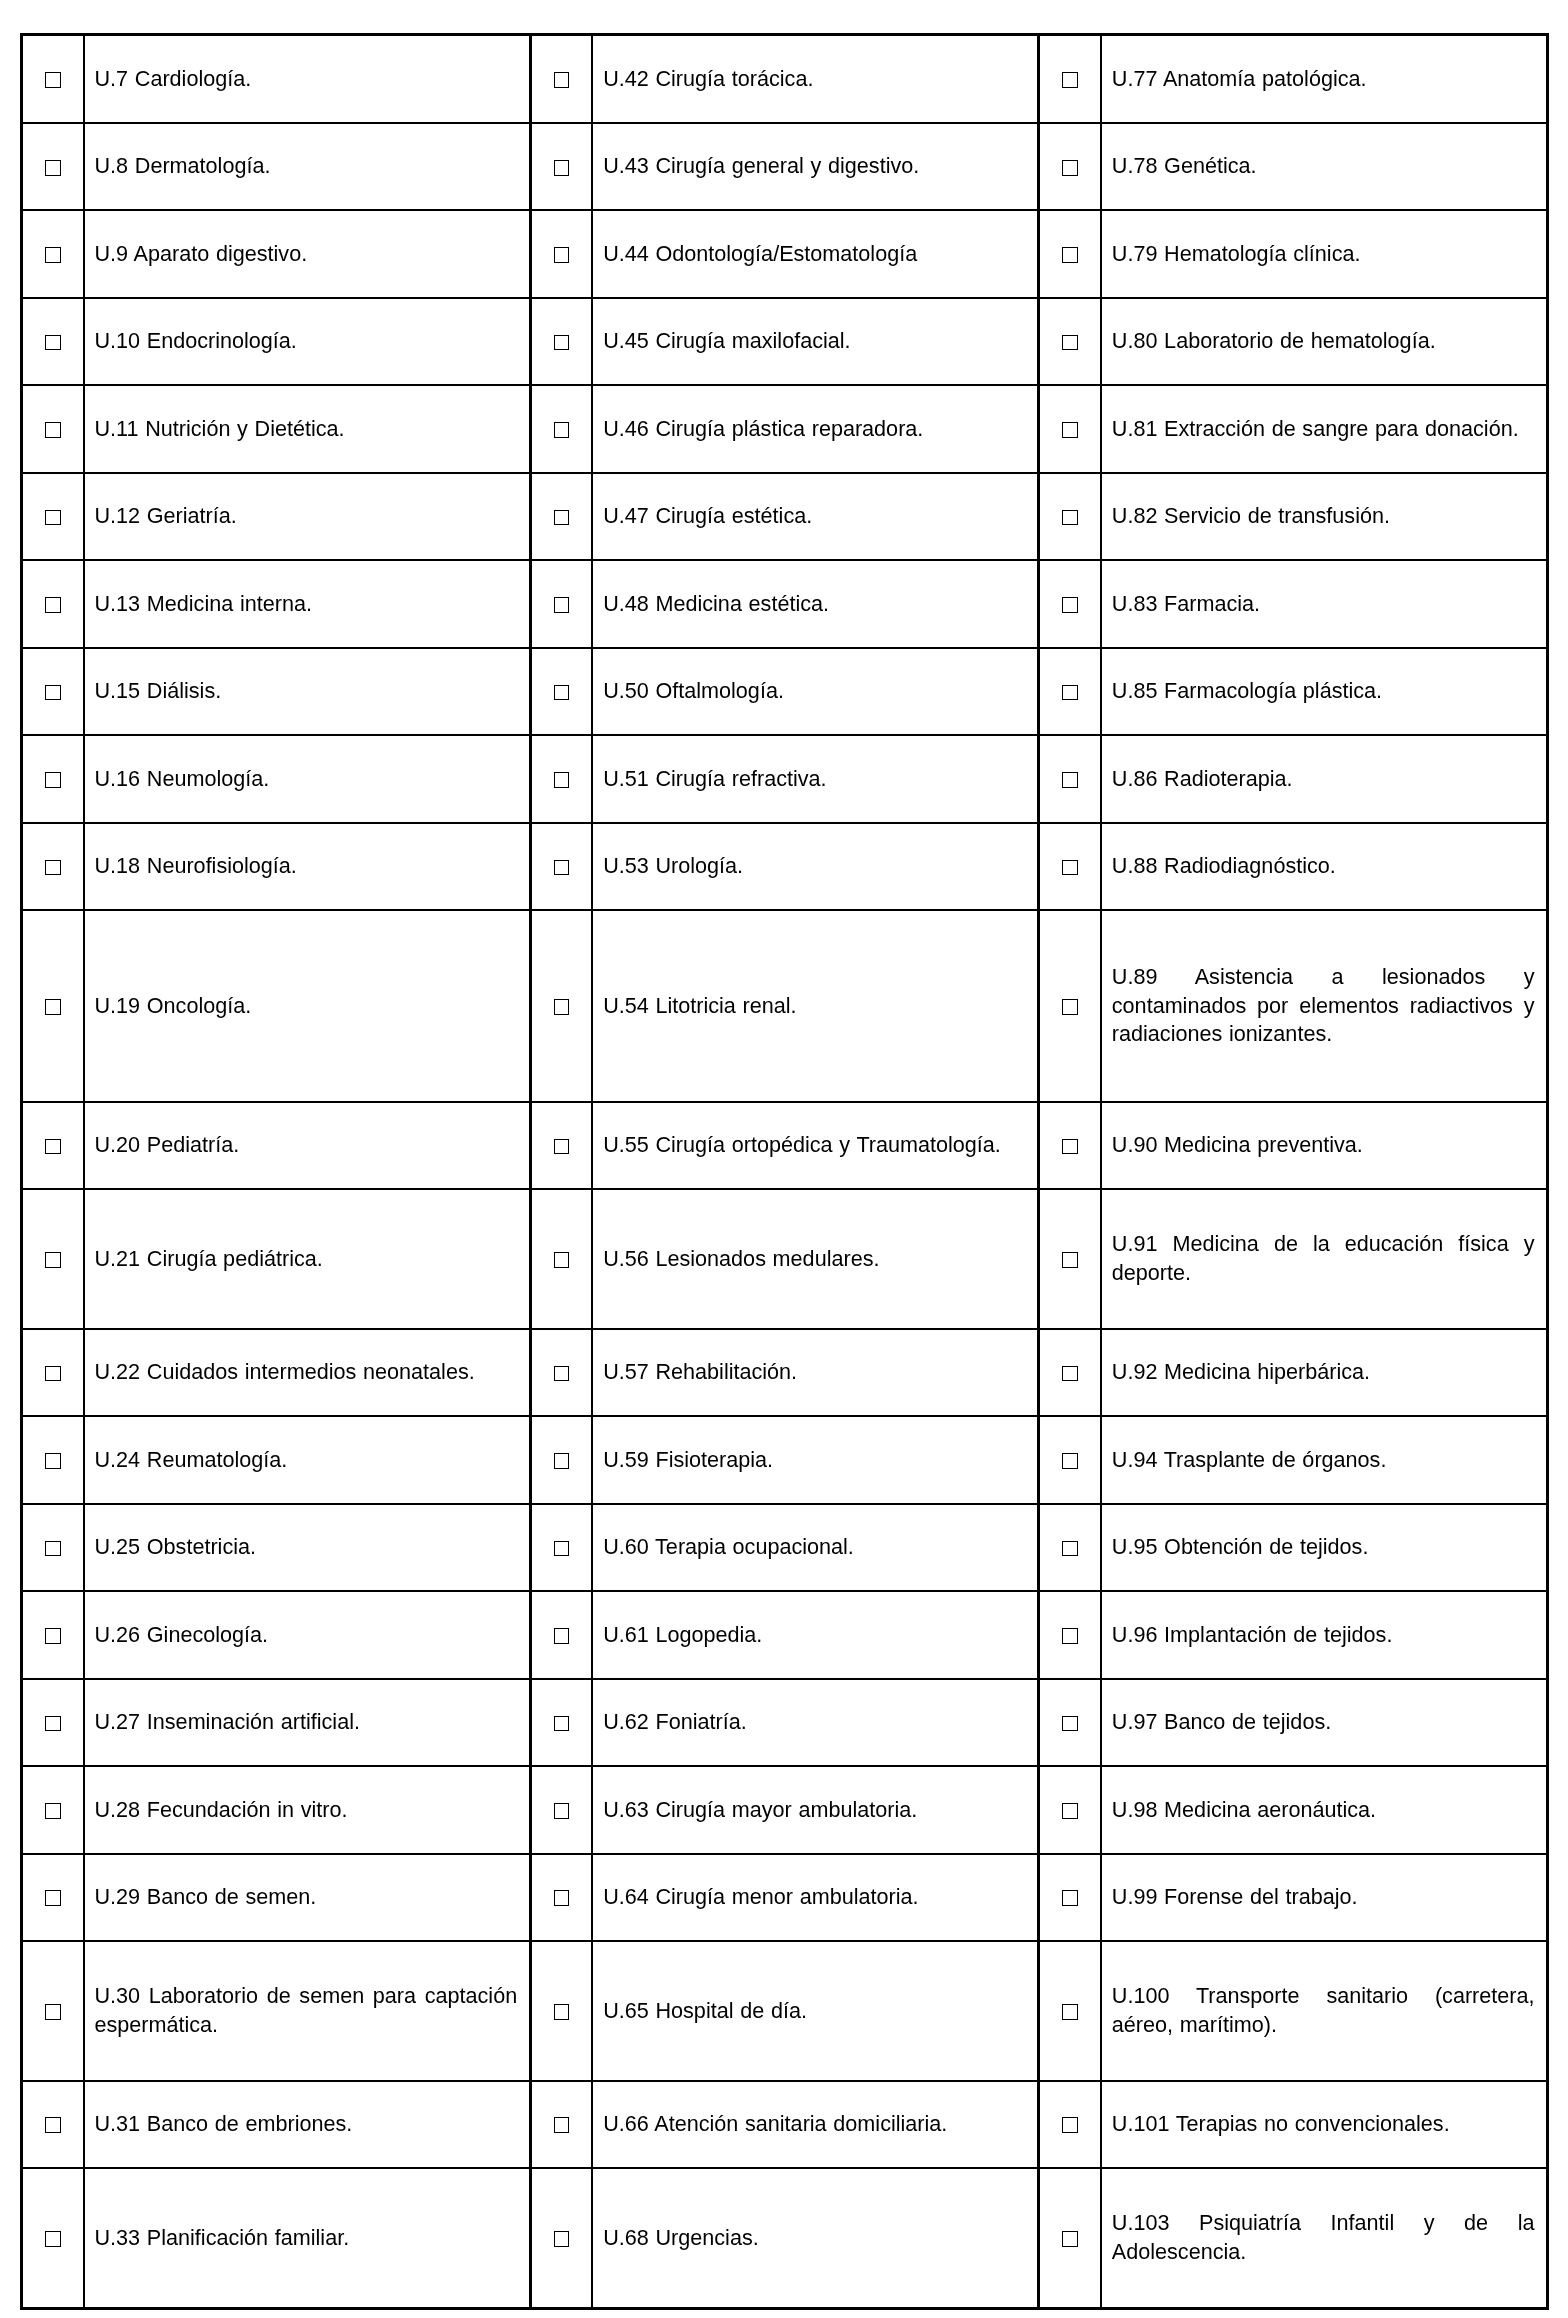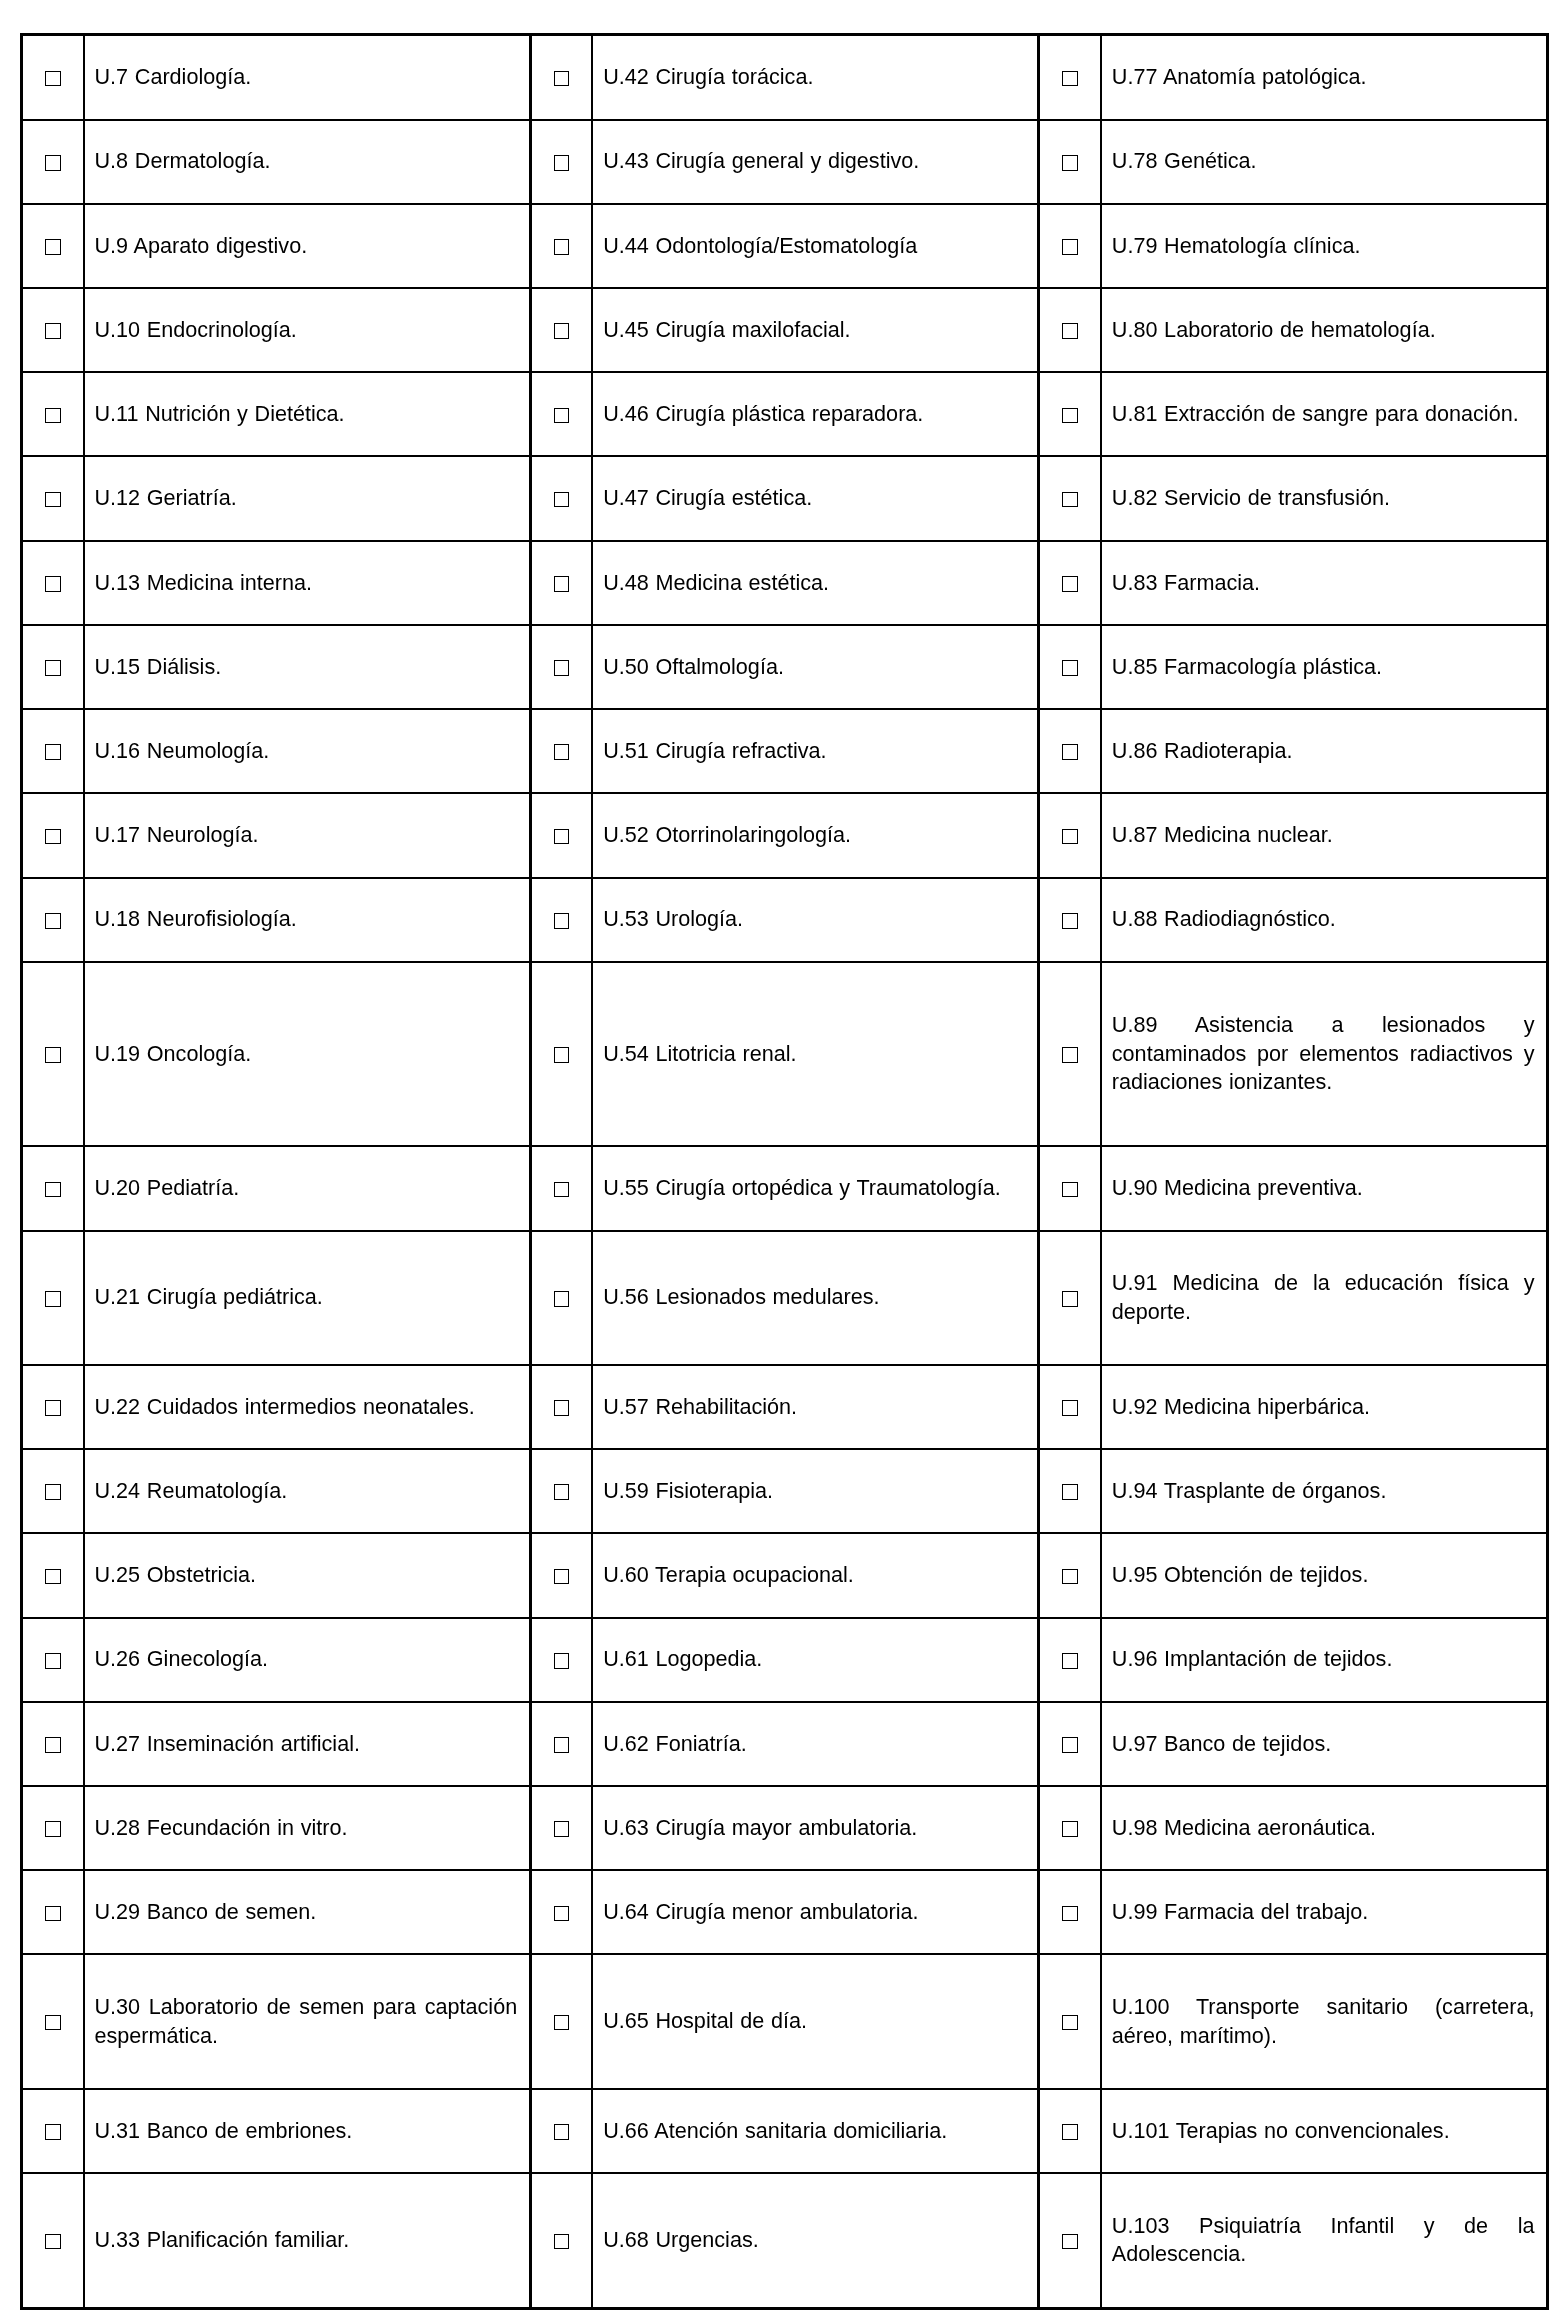--- a/index.html
+++ b/index.html
@@ -135,28 +135,20 @@
         <tr>
           <td class="check-cell"><span class="checkbox"></span></td>
           <td class="label-cell">U.16 Neumología.</td>
           <td class="check-cell group-start"><span class="checkbox"></span></td>
           <td class="label-cell">U.51 Cirugía refractiva.</td>
           <td class="check-cell group-start"><span class="checkbox"></span></td>
           <td class="label-cell">U.86 Radioterapia.</td>
         </tr>
         <tr>
           <td class="check-cell"><span class="checkbox"></span></td>
-          <td class="label-cell">U.17 Neurología.</td>
-          <td class="check-cell group-start"><span class="checkbox"></span></td>
-          <td class="label-cell">U.52 Otorrinolaringología.</td>
-          <td class="check-cell group-start"><span class="checkbox"></span></td>
-          <td class="label-cell">U.87 Medicina nuclear.</td>
-        </tr>
-        <tr>
-          <td class="check-cell"><span class="checkbox"></span></td>
           <td class="label-cell">U.18 Neurofisiología.</td>
           <td class="check-cell group-start"><span class="checkbox"></span></td>
           <td class="label-cell">U.53 Urología.</td>
           <td class="check-cell group-start"><span class="checkbox"></span></td>
           <td class="label-cell">U.88 Radiodiagnóstico.</td>
         </tr>
         <tr>
           <td class="check-cell"><span class="checkbox"></span></td>
           <td class="label-cell">U.19 Oncología.</td>
           <td class="check-cell group-start"><span class="checkbox"></span></td>
@@ -227,21 +219,21 @@
           <td class="label-cell">U.63 Cirugía mayor ambulatoria.</td>
           <td class="check-cell group-start"><span class="checkbox"></span></td>
           <td class="label-cell">U.98 Medicina aeronáutica.</td>
         </tr>
         <tr>
           <td class="check-cell"><span class="checkbox"></span></td>
           <td class="label-cell">U.29 Banco de semen.</td>
           <td class="check-cell group-start"><span class="checkbox"></span></td>
           <td class="label-cell">U.64 Cirugía menor ambulatoria.</td>
           <td class="check-cell group-start"><span class="checkbox"></span></td>
-          <td class="label-cell">U.99 Farmacia del trabajo.</td>
+          <td class="label-cell">U.99 Forense del trabajo.</td>
         </tr>
         <tr>
           <td class="check-cell"><span class="checkbox"></span></td>
           <td class="label-cell">U.30 Laboratorio de semen para captación espermática.</td>
           <td class="check-cell group-start"><span class="checkbox"></span></td>
           <td class="label-cell">U.65 Hospital de día.</td>
           <td class="check-cell group-start"><span class="checkbox"></span></td>
           <td class="label-cell">U.100 Transporte sanitario (carretera, aéreo, marítimo).</td>
         </tr>
         <tr>

